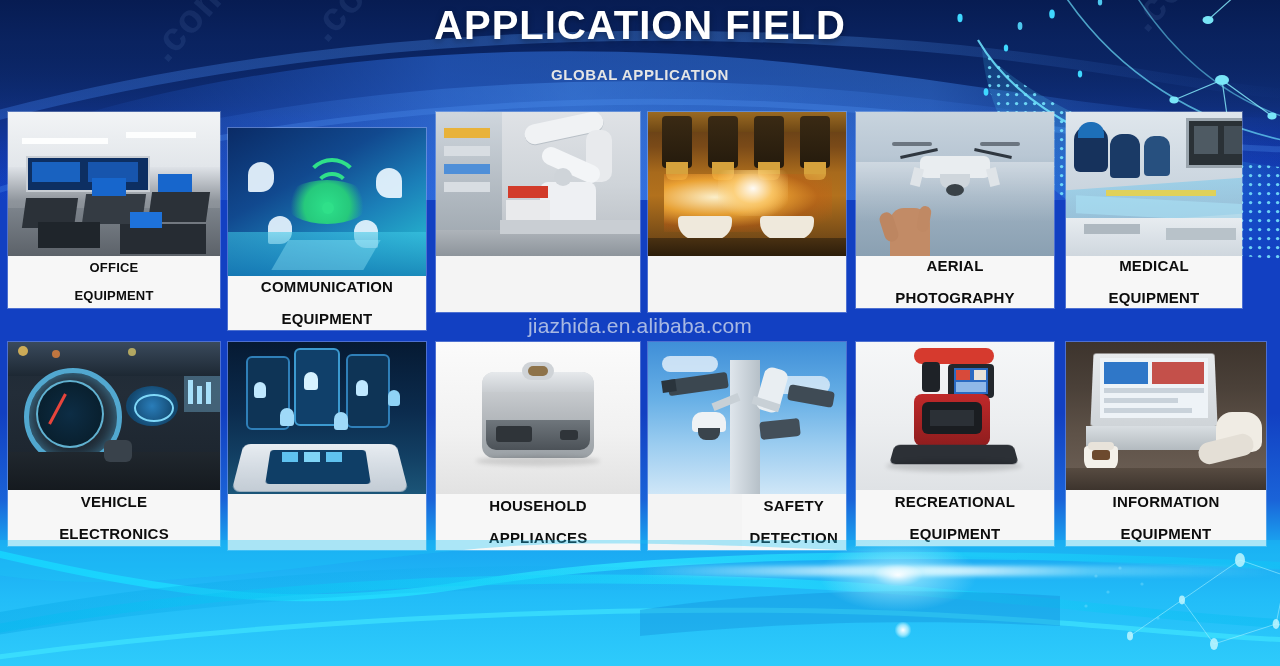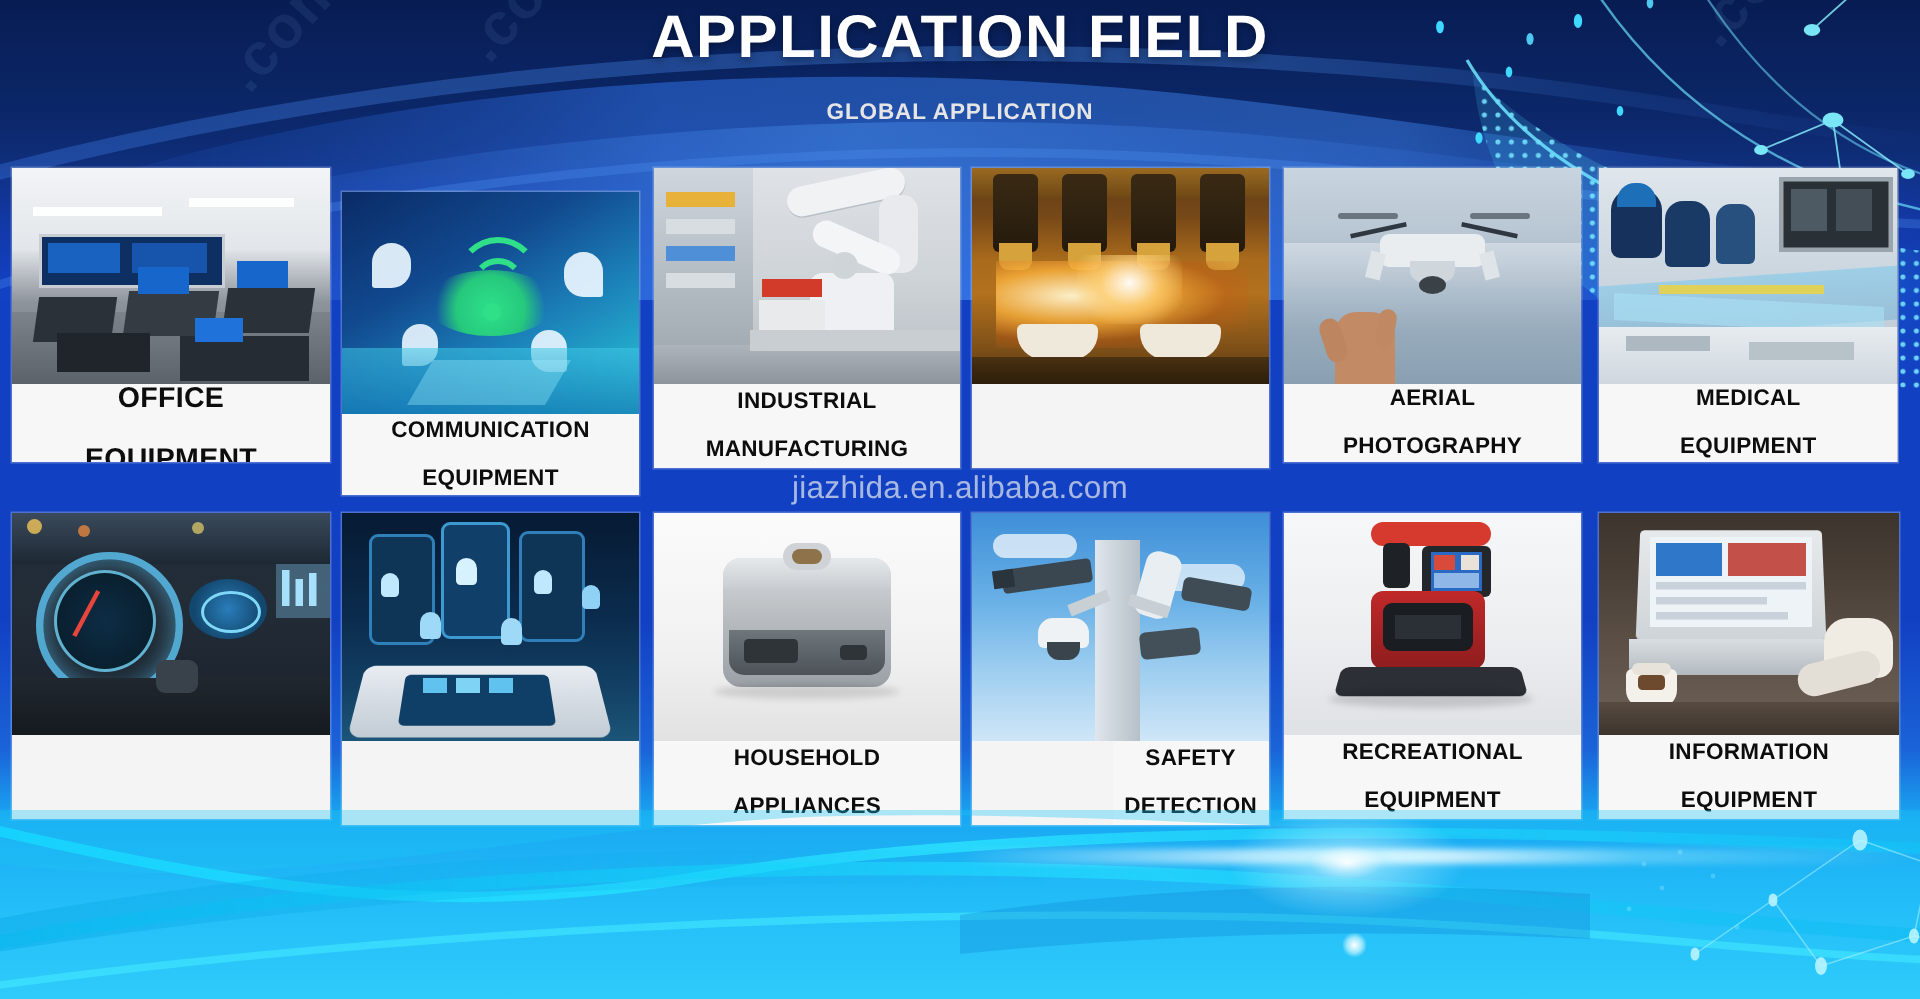--- a/index.html
+++ b/index.html
@@ -214,21 +214,21 @@
         <div class="obj" style="left:0;top:96px;width:100%;height:48px;background:linear-gradient(180deg,#7c838b,#5c6269);"></div>
         <div class="obj" style="left:16px;top:86px;width:52px;height:30px;background:#2b3138;transform:skewX(-8deg);"></div>
         <div class="obj" style="left:76px;top:82px;width:60px;height:30px;background:#343b43;transform:skewX(-8deg);"></div>
         <div class="obj" style="left:142px;top:80px;width:58px;height:30px;background:#2b3138;transform:skewX(-8deg);"></div>
         <div class="obj" style="left:84px;top:66px;width:34px;height:18px;background:#1766cc;"></div>
         <div class="obj" style="left:150px;top:62px;width:34px;height:18px;background:#1766cc;"></div>
         <div class="obj" style="left:30px;top:110px;width:62px;height:26px;background:#1f252b;"></div>
         <div class="obj" style="left:112px;top:112px;width:86px;height:30px;background:#262c33;"></div>
         <div class="obj" style="left:122px;top:100px;width:32px;height:16px;background:#1e72da;"></div>
       </div>
-      <div class="card-label" style="font-size:19px;">
+      <div class="card-label" style="font-size:13px;">
         <span><span>OFFICE</span><br><span>EQUIPMENT</span></span>
       </div>
     </div>
 
     <div class="card" style="left:228px;top:16px;width:198px;height:202px;">
       <div class="card-photo" style="height:148px;">
         <div class="scene" style="background:linear-gradient(150deg,#0a2b66 0%,#11498f 35%,#1b7fb8 62%,#23a7c9 82%,#2ec4cf 100%);"></div>
         <div class="obj" style="left:56px;top:52px;width:86px;height:44px;border-radius:50%;background:radial-gradient(circle at 50% 60%, #2de08a 0%, #26c97c 45%, rgba(38,201,124,0) 72%);"></div>
         <div class="obj" style="left:76px;top:30px;width:48px;height:48px;border:4px solid #2fe089;border-bottom-color:transparent;border-left-color:transparent;border-right-color:transparent;border-radius:50%;"></div>
         <div class="obj" style="left:86px;top:44px;width:28px;height:28px;border:4px solid #2fe089;border-bottom-color:transparent;border-left-color:transparent;border-right-color:transparent;border-radius:50%;"></div>
@@ -256,23 +256,20 @@
         <div class="obj" style="left:88px;top:6px;width:80px;height:20px;border-radius:10px;background:#f0f2f4;transform:rotate(-12deg);box-shadow:0 1px 0 #b9c0c7;"></div>
         <div class="obj" style="left:150px;top:18px;width:26px;height:52px;border-radius:10px;background:#e8eaed;"></div>
         <div class="obj" style="left:104px;top:44px;width:62px;height:18px;border-radius:9px;background:#f3f5f7;transform:rotate(24deg);"></div>
         <div class="obj" style="left:104px;top:70px;width:56px;height:46px;border-radius:8px;background:#eef0f3;"></div>
         <div class="obj" style="left:118px;top:56px;width:18px;height:18px;border-radius:50%;background:#cfd4d9;"></div>
         <div class="obj" style="left:70px;top:88px;width:44px;height:26px;background:#e9eaec;"></div>
         <div class="obj" style="left:72px;top:74px;width:40px;height:12px;background:#d23b2a;"></div>
         <div class="obj" style="left:0;top:118px;width:100%;height:26px;background:linear-gradient(180deg,#aeb4ba,#8d949b);"></div>
         <div class="obj" style="left:64px;top:108px;width:140px;height:14px;background:#c9ced3;"></div>
       </div>
-      <div class="card-label" style="font-size:15px;">
-        <span><span>INDUSTRIAL</span><br><span>MANUFACTURING</span></span>
-      </div>
     </div>
 
     <div class="card" style="left:648px;top:0px;width:198px;height:200px;">
       <div class="card-photo" style="height:144px;">
         <div class="scene" style="background:linear-gradient(180deg,#5a3a16 0%,#7a4a18 24%,#a86a1c 42%,#b2711d 58%,#5b3a14 100%);"></div>
         <div class="obj" style="left:0;top:0;width:100%;height:20px;background:linear-gradient(180deg,#9a6a22,#6e4715);"></div>
         <div class="obj" style="left:14px;top:4px;width:30px;height:52px;background:linear-gradient(180deg,#3a2a14,#241a0c);border-radius:4px;"></div>
         <div class="obj" style="left:60px;top:4px;width:30px;height:52px;background:linear-gradient(180deg,#3a2a14,#241a0c);border-radius:4px;"></div>
         <div class="obj" style="left:106px;top:4px;width:30px;height:52px;background:linear-gradient(180deg,#3a2a14,#241a0c);border-radius:4px;"></div>
         <div class="obj" style="left:152px;top:4px;width:30px;height:52px;background:linear-gradient(180deg,#3a2a14,#241a0c);border-radius:4px;"></div>
@@ -303,21 +300,21 @@
         <div class="obj" style="left:132px;top:56px;width:10px;height:18px;background:#dfe4e8;transform:rotate(-14deg);"></div>
         <div class="obj" style="left:34px;top:96px;width:40px;height:48px;background:#c28b66;border-radius:14px 16px 0 0;"></div>
         <div class="obj" style="left:26px;top:100px;width:14px;height:30px;background:#bd8661;border-radius:7px;transform:rotate(-18deg);"></div>
         <div class="obj" style="left:62px;top:94px;width:12px;height:26px;background:#c08964;border-radius:6px;transform:rotate(10deg);"></div>
       </div>
       <div class="card-label" style="font-size:15px;">
         <span><span>AERIAL</span><br><span>PHOTOGRAPHY</span></span>
       </div>
     </div>
 
-    <div class="card" style="left:1066px;top:0px;width:199px;height:196px;">
+    <div class="card" style="left:1066px;top:0px;width:176px;height:196px;">
       <div class="card-photo" style="height:144px;">
         <div class="scene" style="background:linear-gradient(180deg,#dfe6ec 0%,#cfd9e2 40%,#b9c6d2 100%);"></div>
         <div class="obj" style="left:120px;top:6px;width:70px;height:44px;background:#2a3136;border:3px solid #9aa5ae;"></div>
         <div class="obj" style="left:128px;top:14px;width:24px;height:28px;background:#4e5a63;"></div>
         <div class="obj" style="left:158px;top:14px;width:24px;height:28px;background:#434e57;"></div>
         <div class="obj" style="left:8px;top:14px;width:34px;height:46px;background:#16325c;border-radius:14px 14px 6px 6px;"></div>
         <div class="obj" style="left:12px;top:10px;width:26px;height:16px;background:#1d6fb8;border-radius:12px 12px 0 0;"></div>
         <div class="obj" style="left:44px;top:22px;width:30px;height:44px;background:#1a3a66;border-radius:12px 12px 4px 4px;"></div>
         <div class="obj" style="left:78px;top:24px;width:26px;height:40px;background:#27507f;border-radius:10px 10px 4px 4px;"></div>
         <div class="obj" style="left:0;top:72px;width:100%;height:36px;background:linear-gradient(180deg,rgba(120,200,235,.55),rgba(70,160,210,.35));transform:skewY(-4deg);"></div>
@@ -343,20 +340,23 @@
         <div class="obj" style="left:28px;top:38px;width:64px;height:64px;border-radius:50%;background:radial-gradient(circle,#0d2d45 0%,#09202f 70%);border:2px solid rgba(120,215,250,.8);"></div>
         <div class="obj" style="left:56px;top:52px;width:3px;height:34px;background:#e8453c;transform-origin:top center;transform:rotate(28deg);"></div>
         <div class="obj" style="left:118px;top:44px;width:52px;height:40px;border-radius:50%;background:radial-gradient(circle,#2a86c8 0%,#114a74 70%);opacity:.9;"></div>
         <div class="obj" style="left:126px;top:52px;width:36px;height:24px;border-radius:50%;border:2px solid #7fd8f8;"></div>
         <div class="obj" style="left:176px;top:34px;width:36px;height:36px;background:rgba(130,200,240,.35);"></div>
         <div class="obj" style="left:180px;top:38px;width:5px;height:24px;background:#a7e0fa;"></div>
         <div class="obj" style="left:189px;top:44px;width:5px;height:18px;background:#a7e0fa;"></div>
         <div class="obj" style="left:198px;top:40px;width:5px;height:22px;background:#a7e0fa;"></div>
         <div class="obj" style="left:0;top:110px;width:100%;height:38px;background:linear-gradient(180deg,#20272e,#151a1f);"></div>
         <div class="obj" style="left:96px;top:98px;width:28px;height:22px;border-radius:6px;background:#39424b;"></div>
+      </div>
+      <div class="card-label" style="font-size:15px;">
+        <span><span>VEHICLE</span><br><span>ELECTRONICS</span></span>
       </div>
     </div>
 
     <div class="card" style="left:228px;top:230px;width:198px;height:208px;">
       <div class="card-photo" style="height:152px;">
         <div class="scene" style="background:linear-gradient(180deg,#061a33 0%,#0b2b4d 45%,#123f63 75%,#1b5578 100%);"></div>
         <div class="obj" style="left:18px;top:14px;width:40px;height:70px;border-radius:6px;background:#0e3456;border:2px solid #2f7fb8;"></div>
         <div class="obj" style="left:66px;top:6px;width:42px;height:74px;border-radius:6px;background:#10406a;border:2px solid #3c9ad0;"></div>
         <div class="obj" style="left:118px;top:12px;width:40px;height:70px;border-radius:6px;background:#0e3456;border:2px solid #2f7fb8;"></div>
         <div class="obj" style="left:26px;top:40px;width:12px;height:16px;border-radius:6px 6px 3px 3px;background:#bfe8ff;"></div>

